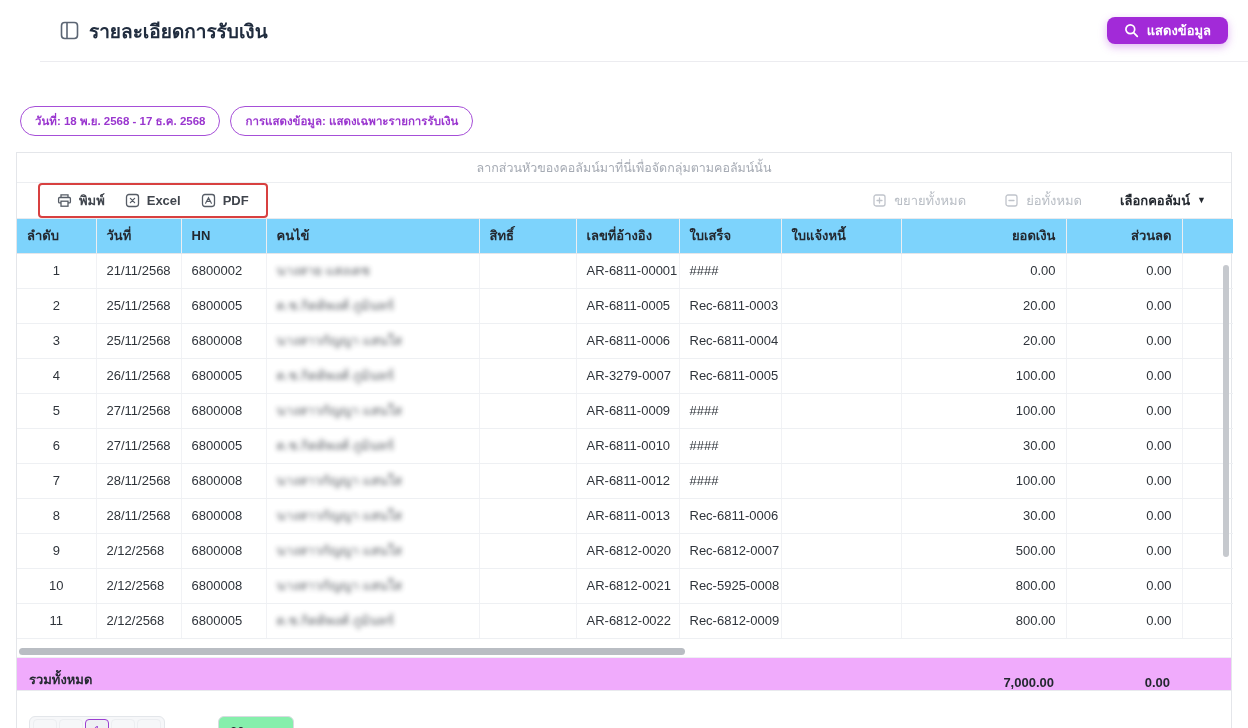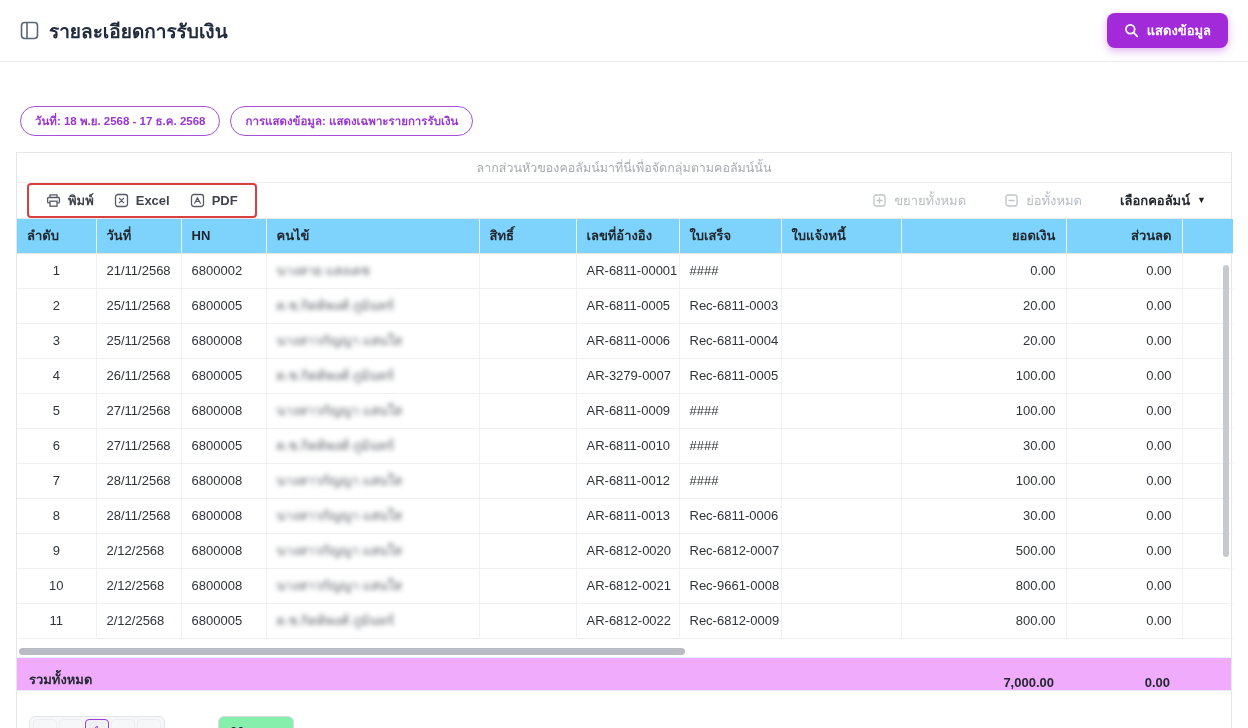--- a/index.html
+++ b/index.html
@@ -1,41 +1,41 @@
 <!DOCTYPE html>
 <html><head>
 <meta charset="utf-8">
 <style>
   * { box-sizing: border-box; margin: 0; padding: 0; }
   html,body { width:1248px; height:728px; overflow:hidden; background:#fff;
     font-family:"Liberation Sans", sans-serif; color:#2e3440; }
 
   
   .topbar { height:62px; display:flex; align-items:center; justify-content:space-between;
-    padding:0 20px; border-bottom:1px solid #ececf0; }
+    padding:0 20px; border-bottom:1px solid #ececf0;margin-left:40px; }
   .topbar-left { display:flex; align-items:center; gap:10px; }
   .page-title { font-size:19px; font-weight:700; color:#202c3e; }
   .show-btn { display:flex; align-items:center; gap:8px; background:#a22ad8; color:#fff;
-    border:none; border-radius:8px; height:35px; padding:0 17px; font-size:13px; font-weight:700;
+    border:none; border-radius:8px; height:27px; padding:0 17px; font-size:13px; font-weight:700;
     font-family:inherit; cursor:pointer; box-shadow:0 3px 8px rgba(162,42,216,.35); }
 
   
   .chips { padding:44px 20px 16px; display:flex; gap:10px; }
   .chip { border:1px solid #a64fd8; color:#9a36cf; border-radius:16px; padding:5px 14px;
     font-size:11.5px; font-weight:700; background:#fff; white-space:nowrap; }
 
   
   .grid-card { margin:0 16px; border:1px solid #e4e6ea; position:relative; background:#fff; }
   .group-hint { height:30px; display:flex; align-items:center; justify-content:center;
     color:#a6abb4; font-size:12.5px; border-bottom:1px solid #eceef1; }
 
   .toolbar { height:36px; display:flex; align-items:center; justify-content:space-between;
     padding:0 6px; border-bottom:1px solid #e9eaee; }
   .toolbar-left-box { display:flex; align-items:center; gap:2px; border:2px solid #d84040;
-    border-radius:4px; padding:1px 8px; margin-left:4px; }
+    border-radius:4px; padding:1px 8px; margin-left:15px; }
   .tbtn { display:flex; align-items:center; gap:7px; font-size:13px; font-weight:600; color:#40454d;
     background:none; border:none; font-family:inherit; padding:4px 9px; cursor:pointer; }
   .toolbar-right { display:flex; align-items:center; gap:20px; padding-right:10px; }
   .tbtn.disabled { color:#b8bdc4; font-weight:400; }
   .tbtn.choose { font-weight:700; color:#23282f; }
   .caret { font-size:9px; line-height:1; color:#23282f; }
 
   
   table { border-collapse:collapse; table-layout:fixed; width:100%; font-size:13px; }
   th { font-weight:700; color:#23282f; text-align:left; height:34px; padding:0 10px;
@@ -325,21 +325,21 @@
       <td></td>
     </tr>
 
     <tr>
       <td class="al-center">10</td>
       <td>2/12/2568</td>
       <td>6800008</td>
       <td class="blurred">นางสาวกัญญา แสนใส</td>
       <td></td>
       <td>AR-6812-0021</td>
-      <td>Rec-9661-0008</td>
+      <td>Rec-5925-0008</td>
       <td></td>
       <td class="al-right">800.00</td>
       <td class="al-right">0.00</td>
       <td></td>
     </tr>
 
     <tr>
       <td class="al-center">11</td>
       <td>2/12/2568</td>
       <td>6800005</td>

